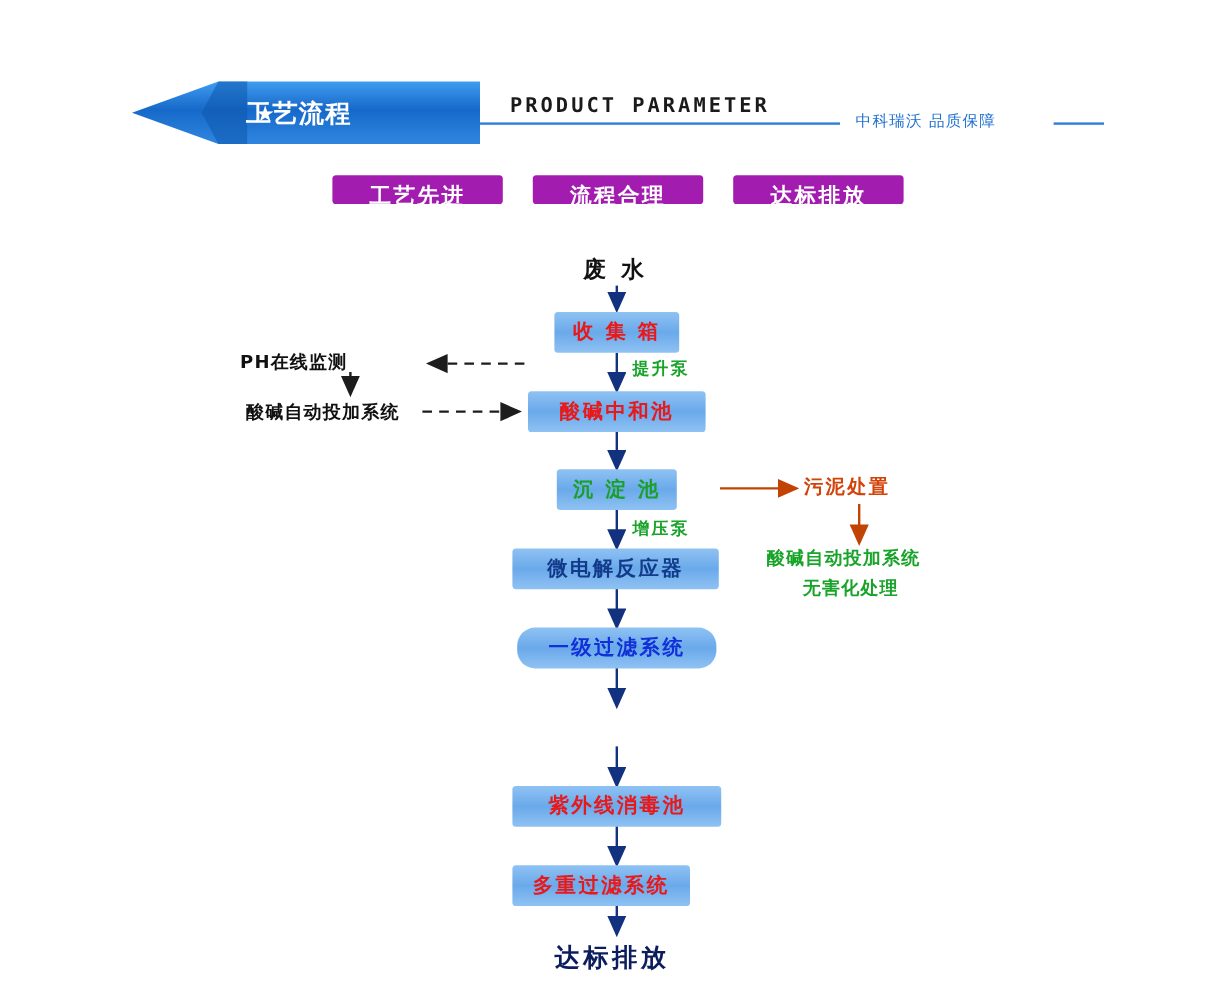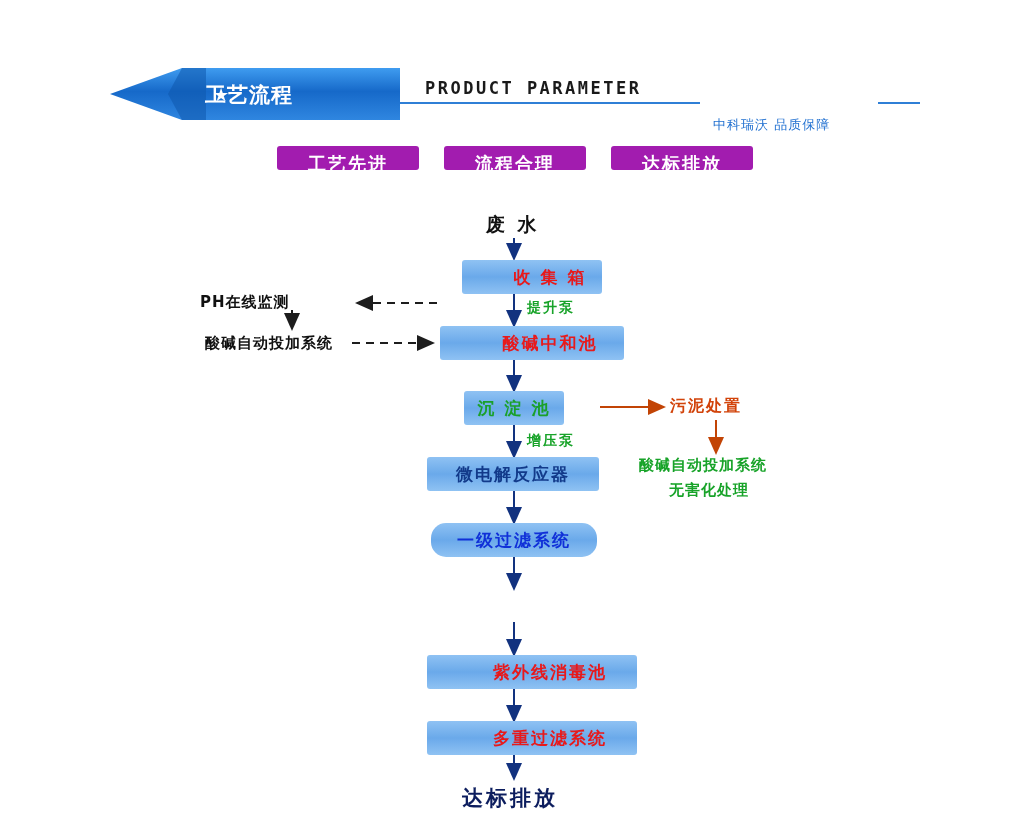--- a/index.html
+++ b/index.html
@@ -61,21 +61,20 @@
   }
   .header-slogan {
     position: absolute;
     left: 713px;
     top: 60px;
     color: #1f6fd0;
     font-family: "DejaVu Sans", "Liberation Sans", sans-serif;
     font-size: 13px;
     letter-spacing: 1px;
     white-space: nowrap;
-    margin-top: 24px;
   }
   .header-rule {
     position: absolute;
     left: 400px;
     top: 70px;
     width: 300px;
     height: 2px;
     background: #2f7fd6;
   }
   .header-rule2 {
@@ -113,21 +112,21 @@
     line-height: 34px;
     text-align: center;
     background: linear-gradient(to bottom, #8fc2f3 0%, #6aa9ea 50%, #8fc2f3 100%);
     border-radius: 3px;
     font-family: "DejaVu Sans", "Liberation Sans", sans-serif;
     font-size: 17px;
     font-weight: bold;
     letter-spacing: 2px;
     white-space: nowrap;
   }
-  .node.red   { color: #e8191b; padding-left: 36px; }
+  .node.red   { color: #e8191b; }
   .node.green { color: #1aa02a; }
   .node.blue  { color: #1030d8; border-radius: 15px; }
   .node.dark  { color: #123a8a; }
 
   
   .txt {
     position: absolute;
     white-space: nowrap;
     font-family: "DejaVu Sans", "Liberation Sans", sans-serif;
     font-weight: bold;
@@ -255,21 +254,21 @@
 
   <div class="txt green-s" style="left:527px; top:432px;">增压泵</div>
 
   <div class="node dark" style="left:427px; top:457px; width:172px;">微电解反应器</div>
 
   <div class="node blue" style="left:431px; top:523px; width:166px;">一级过滤系统</div>
 
 
   <div class="node red" style="left:427px; top:655px; width:174px;">紫外线消毒池</div>
 
-  <div class="node red" style="left:427px; top:721px; width:174px;">多重过滤系统</div>
+  <div class="node red" style="left:427px; top:721px; width:148px;">多重过滤系统</div>
 
   <div class="txt final" style="left:462px; top:784px;">达标排放</div>
 
   <div class="txt dark-s" style="left:200px; top:293px;">PH在线监测</div>
   <div class="txt dark-s" style="left:205px; top:334px;">酸碱自动投加系统</div>
 
   <div class="txt orange" style="left:670px; top:396px;">污泥处置</div>
   <div class="txt green-m" style="left:639px; top:456px;">酸碱自动投加系统</div>
   <div class="txt green-m" style="left:669px; top:481px;">无害化处理</div>
 

